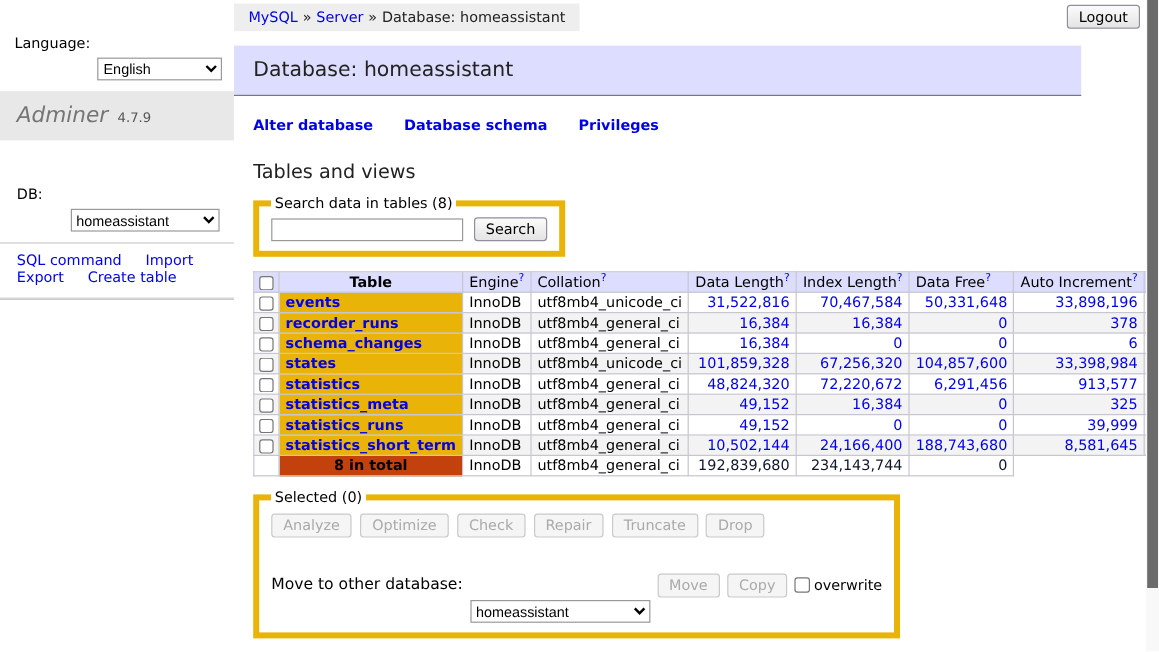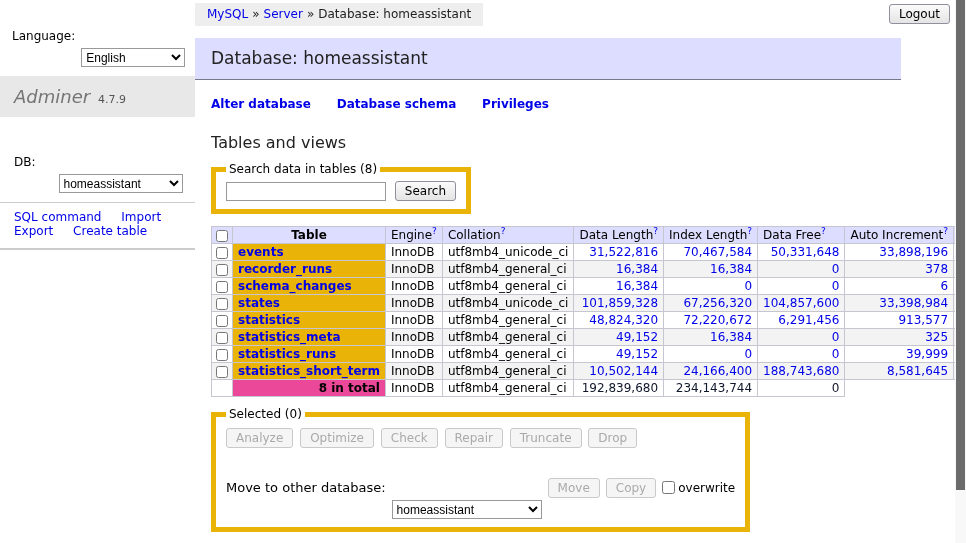--- a/index.html
+++ b/index.html
@@ -51,21 +51,21 @@
   .objects th, .objects td { border:1px solid #c6c6d0; padding:1px 5px; height:17px; white-space:nowrap; }
   .objects thead th, .objects thead td { background:#ddf; font-weight:400; text-align:left; }
   .objects thead th.tbl-col { font-weight:bold; text-align:center; }
   .objects sup.help { font-size:9px; color:#0000e8; vertical-align:super; line-height:0; }
   .objects td.chk, .objects thead td.chk { text-align:center; width:24px; padding:0 4px; }
   .objects th.name { background:#eab308; text-align:left; }
   .objects th.name a { font-weight:bold; }
   .objects td.num { text-align:right; }
   .objects td.num a { color:#0000e8; }
   .objects tbody tr.alt td { background:#f3f3f3; }
-  .objects tfoot th { background:#ec4899; text-align:right; font-weight:bold; }
+  .objects tfoot th { background:#c2410c; text-align:center; font-weight:bold; }
   .objects tfoot td.num { text-align:right; color:#0f172a; }
   .objects td.filler { border:none; }
   .objects input[type=checkbox] { width:12px; height:12px; margin:0; vertical-align:middle; }
 
   .selected-fieldset .btn-row { margin:2px 0 8px; }
   .selected-fieldset .btn-row button { margin-right:3px; }
   .move-row { display:flex; align-items:center; gap:6px; font-size:13px; }
   .move-row select { width:150px; font-size:12px; }
   .move-row label { display:flex; align-items:flex-start; gap:3px; font-size:12px; }
 

